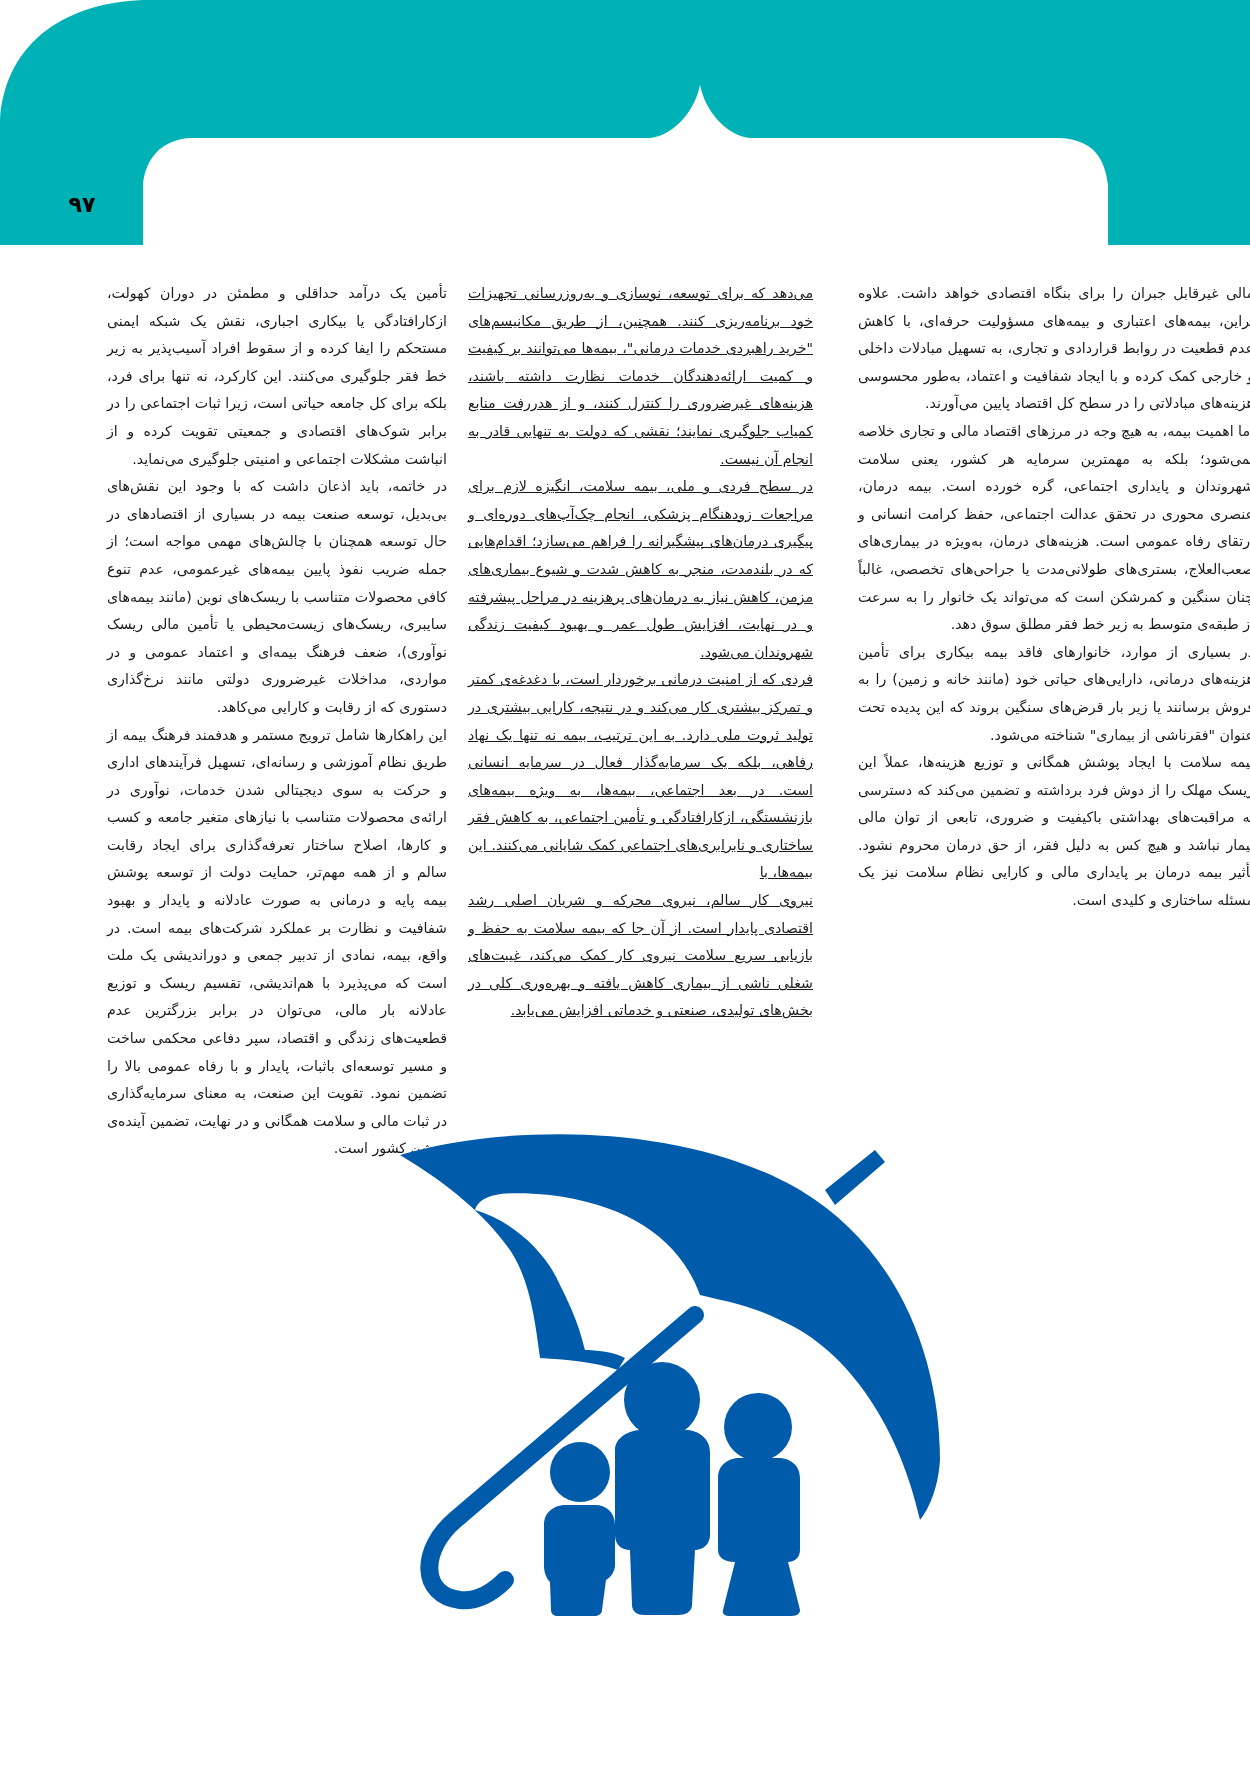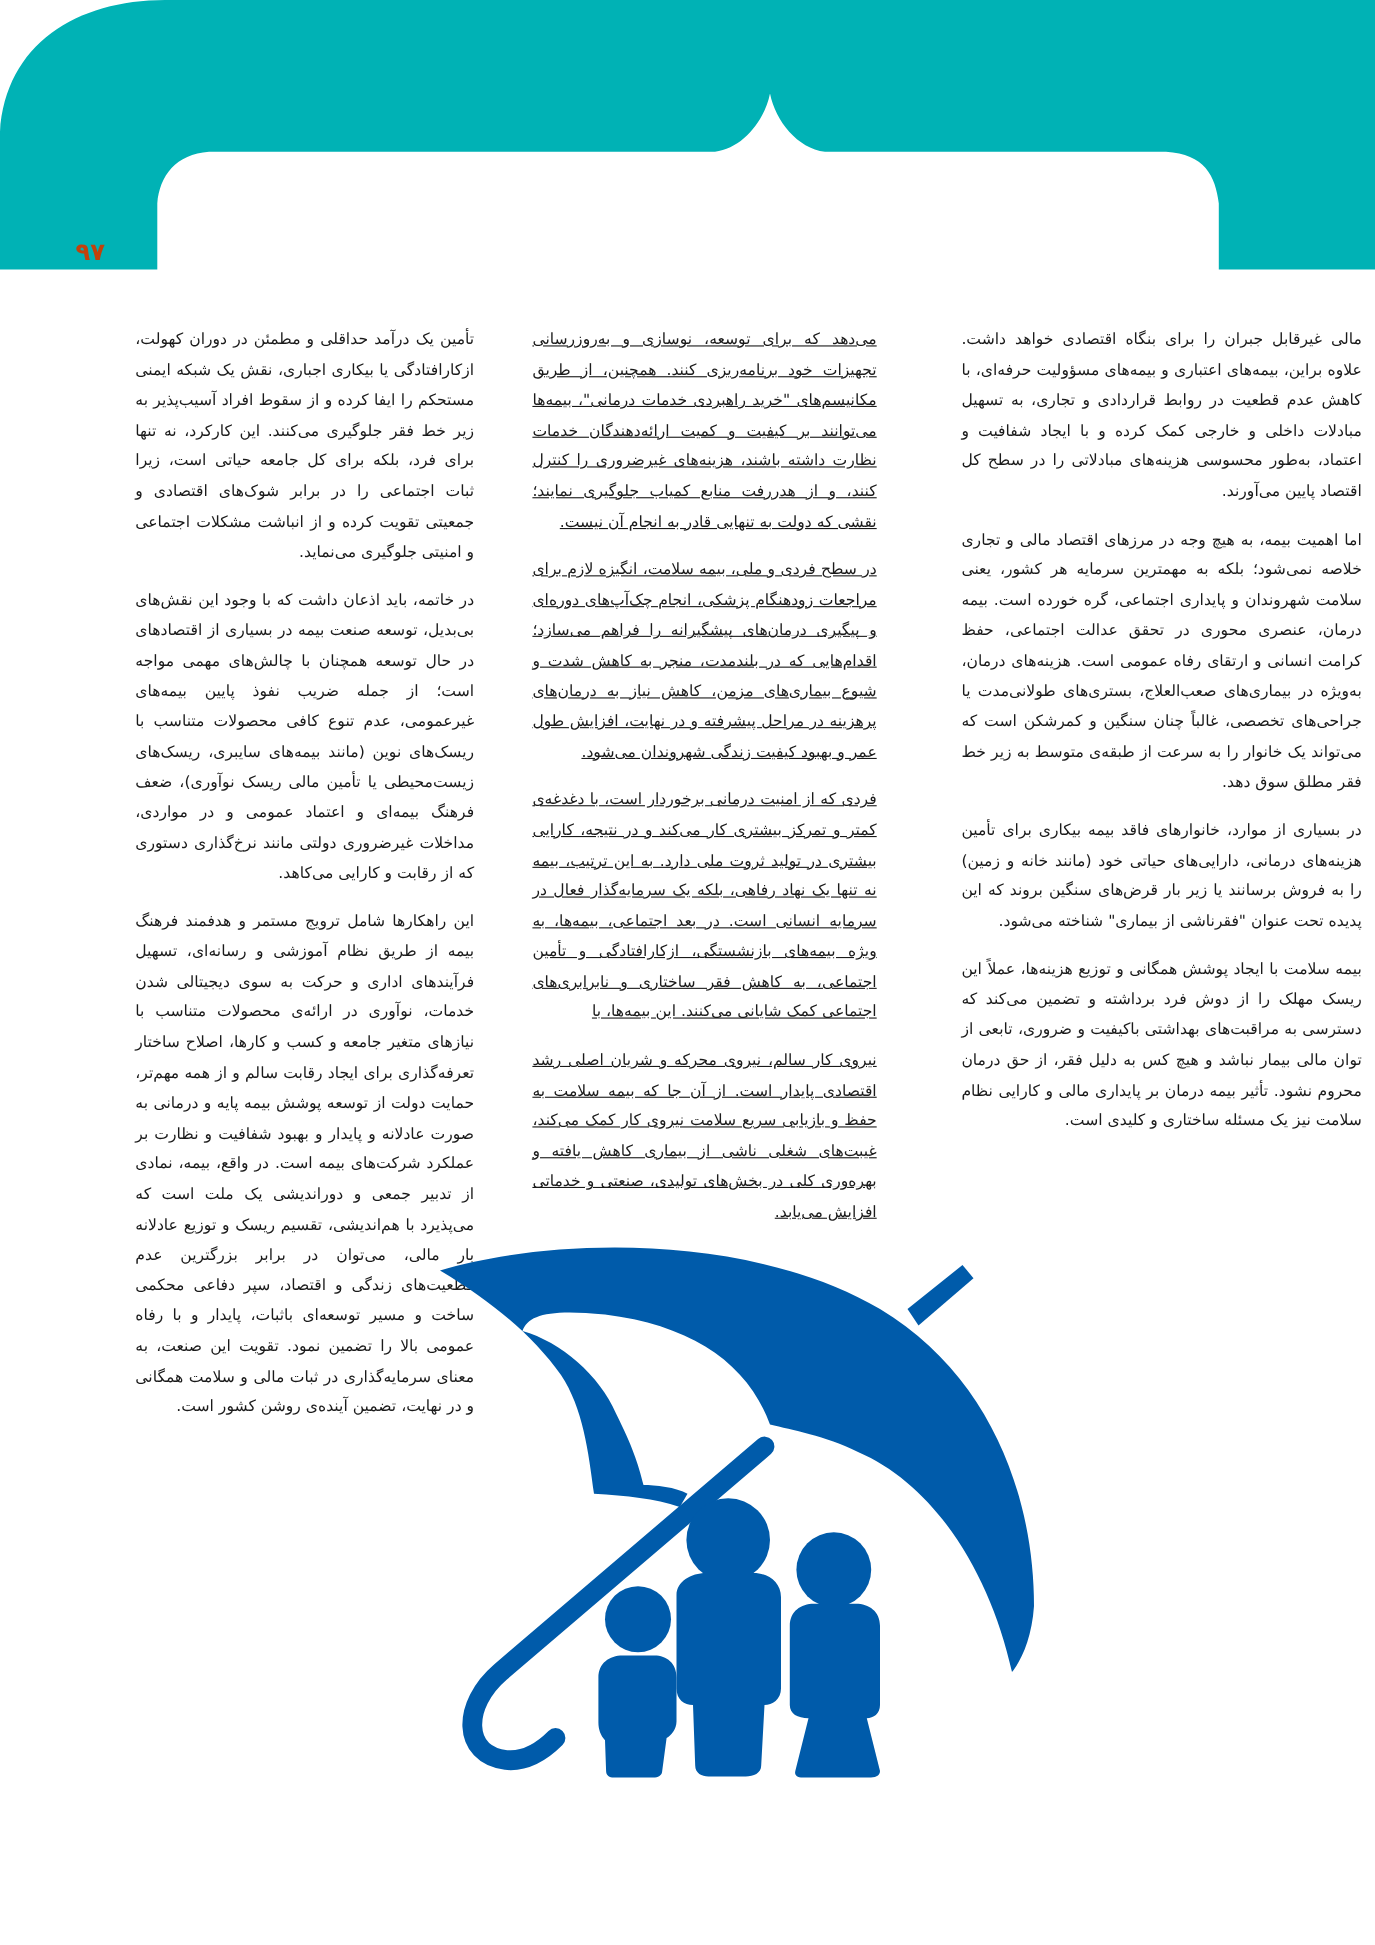--- a/index.html
+++ b/index.html
@@ -5,31 +5,30 @@
   html, body { margin: 0; padding: 0; }
   body {
     width: 1250px; height: 1768px; position: relative; overflow: hidden;
     background: #ffffff;
     font-family: "DejaVu Sans", sans-serif;
     color: #1a1a1a;
   }
   .header-band { position: absolute; left: 0; top: 0; width: 1250px; height: 250px; }
   .page-number {
     position: absolute; left: 52px; top: 192px; width: 60px; text-align: center;
-    color: #c2410c; font-weight: bold; font-size: 22px;
+    color: #000000; font-weight: bold; font-size: 22px;
     font-family: "DejaVu Sans", sans-serif;
-    margin-top: 25px;
   }
   .column {
     position: absolute; top: 280px;
     direction: rtl; text-align: justify;
     font-size: 14.2px; line-height: 27.6px;
     font-family: "DejaVu Sans", sans-serif;
   }
-  .column p { margin: 16px; text-align-last: right; }
+  .column p { margin: 0; text-align-last: right; }
   .col-right { left: 858px; width: 396px; }
   .col-middle { left: 468px; width: 345px; text-decoration: underline; }
   .col-left { left: 107px; width: 340px; }
   .illustration { position: absolute; left: 380px; top: 1100px; width: 600px; height: 600px; }
 </style>
 </head>
 <body>
 
 <svg class="header-band" viewBox="0 0 1250 250" xmlns="http://www.w3.org/2000/svg">
   <path fill="#00b2b5" d="M0,250 L0,120 C5,40 70,0 150,0 L1250,0 L1250,245 L1108,245 L1108,185 C1105,160 1095,140 1060,138 L750,138 C725,135 705,110 700,85 C695,110 675,135 650,138 L190,138 C160,140 145,160 143,185 L143,245 L0,245 Z"></path>

